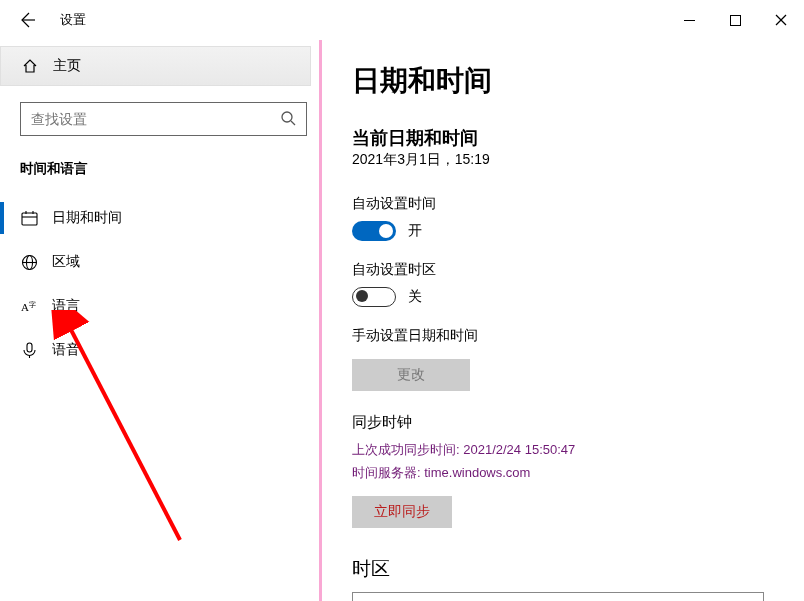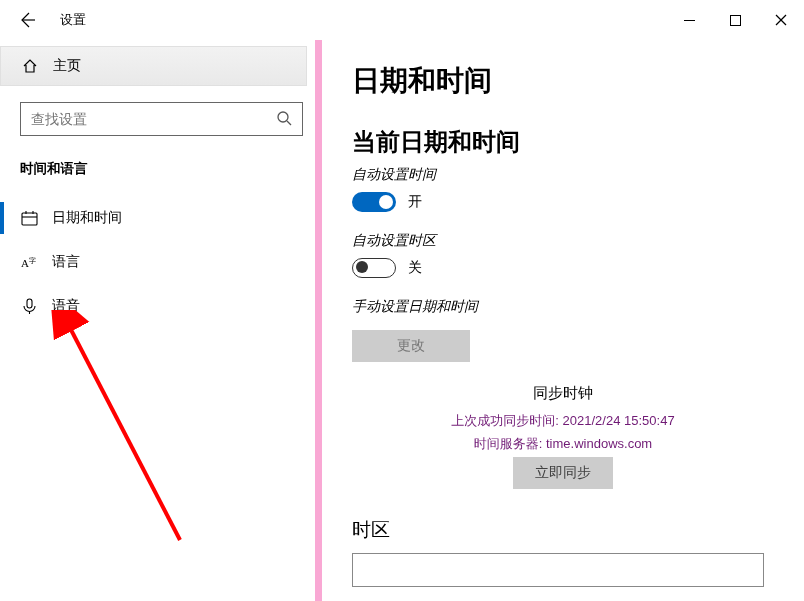--- a/index.html
+++ b/index.html
@@ -42,21 +42,21 @@
     display: flex;
     position: absolute;
     top: 40px;
     left: 0;
     right: 0;
     bottom: 0;
   }
   .sidebar {
     width: 322px;
     background: #fff;
-    border-right: 7px solid #f9a8d4;
+    border-right: 3px solid #f9a8d4;
     padding-top: 6px;
     position: relative;
   }
   .home-row {
     display: flex;
     align-items: center;
     gap: 14px;
     padding: 10px 0 10px 20px;
     background: linear-gradient(#f2f2f2, #e9e9e9);
     border: 1px solid #e0e0e0;
@@ -111,30 +111,30 @@
     flex: 1;
     padding: 22px 30px 0 30px;
     overflow: hidden;
   }
   h1 {
     font-size: 28px;
     font-weight: 600;
     margin-bottom: 26px;
   }
   h2 {
-    font-size: 24px;
+    font-size: 18px;
     font-weight: 600;
-    margin-bottom: 8px;
+    margin-bottom: 1px;
   }
   .current-dt {
     font-size: 14px;
     margin-bottom: 26px;
   }
   .setting-block { margin-bottom: 20px; }
-  .setting-label { font-size: 14px; margin-bottom: 8px; font-style: italic; }
+  .setting-label { font-size: 14px; margin-bottom: 8px; }
   .toggle-row { display: flex; align-items: center; gap: 12px; }
   .toggle {
     width: 44px;
     height: 20px;
     border-radius: 10px;
     position: relative;
   }
   .toggle.on { background: #0067c0; }
   .toggle.on::after {
     content: "";
@@ -161,25 +161,26 @@
     display: inline-block;
     background: #ccc;
     color: #777;
     padding: 7px 45px;
     font-size: 14px;
     margin-top: 6px;
   }
   .btn-normal {
     display: inline-block;
     background: #ccc;
-    color: #404040;
+    color: #b91c1c;
     padding: 7px 22px;
     font-size: 14px;
-  }
-  .sync-section { margin-top: 22px; text-align: center; }
+    margin-top: 10px;
+  }
+  .sync-section { margin-top: 22px; }
   .sync-info {
     font-size: 13px;
     color: #701a75;
     line-height: 1.6;
     margin-bottom: 2px;
   }
   .tz-section { margin-top: 28px; }
   .tz-select {
     border: 1.5px solid #888;
     height: 34px;
@@ -262,20 +263,30 @@
               <line x1="1" y1="7" x2="16" y2="7" stroke="#000" stroke-width="1.1"></line>
               <line x1="5" y1="1" x2="5" y2="4" stroke="#000" stroke-width="1.1"></line>
               <line x1="12" y1="1" x2="12" y2="4" stroke="#000" stroke-width="1.1"></line>
             </svg>
         </span>
         <span class="label">日期和时间</span>
       </div>
       <div class="nav-item">
         <span class="icon">
           <svg width="17" height="17" viewBox="0 0 17 17">
+              <circle cx="8.5" cy="8.5" r="7" stroke="#000" stroke-width="1.1" fill="none"></circle>
+              <ellipse cx="8.5" cy="8.5" rx="3" ry="7" stroke="#000" stroke-width="1.1" fill="none"></ellipse>
+              <line x1="1.5" y1="8.5" x2="15.5" y2="8.5" stroke="#000" stroke-width="1.1"></line>
+            </svg>
+        </span>
+        <span class="label">区域</span>
+      </div>
+      <div class="nav-item">
+        <span class="icon">
+          <svg width="17" height="17" viewBox="0 0 17 17">
               <text x="0" y="13" font-size="11" font-family="serif">A</text>
               <text x="8" y="9" font-size="7">字</text>
             </svg>
         </span>
         <span class="label">语言</span>
       </div>
       <div class="nav-item">
         <span class="icon">
           <svg width="17" height="17" viewBox="0 0 17 17">
               <rect x="6" y="1" width="5" height="9" rx="2.5" stroke="#000" stroke-width="1.1" fill="none"></rect>
@@ -294,20 +305,21 @@
         </marker>
       </defs>
       <line x1="130" y1="230" x2="18" y2="14" stroke="#ff0000" stroke-width="4" marker-end="url(#ah)"></line>
     </svg>
   </div>
 
   <div class="content">
     <h1>日期和时间</h1>
 
     <h2>当前日期和时间</h2>
+    <div class="current-dt">2021年3月1日，15:19</div>
 
     <div class="setting-block">
       <div class="setting-label">自动设置时间</div>
       <div class="toggle-row">
         <div class="toggle on"></div>
         <span class="toggle-state">开</span>
       </div>
     </div>
 
     <div class="setting-block">

